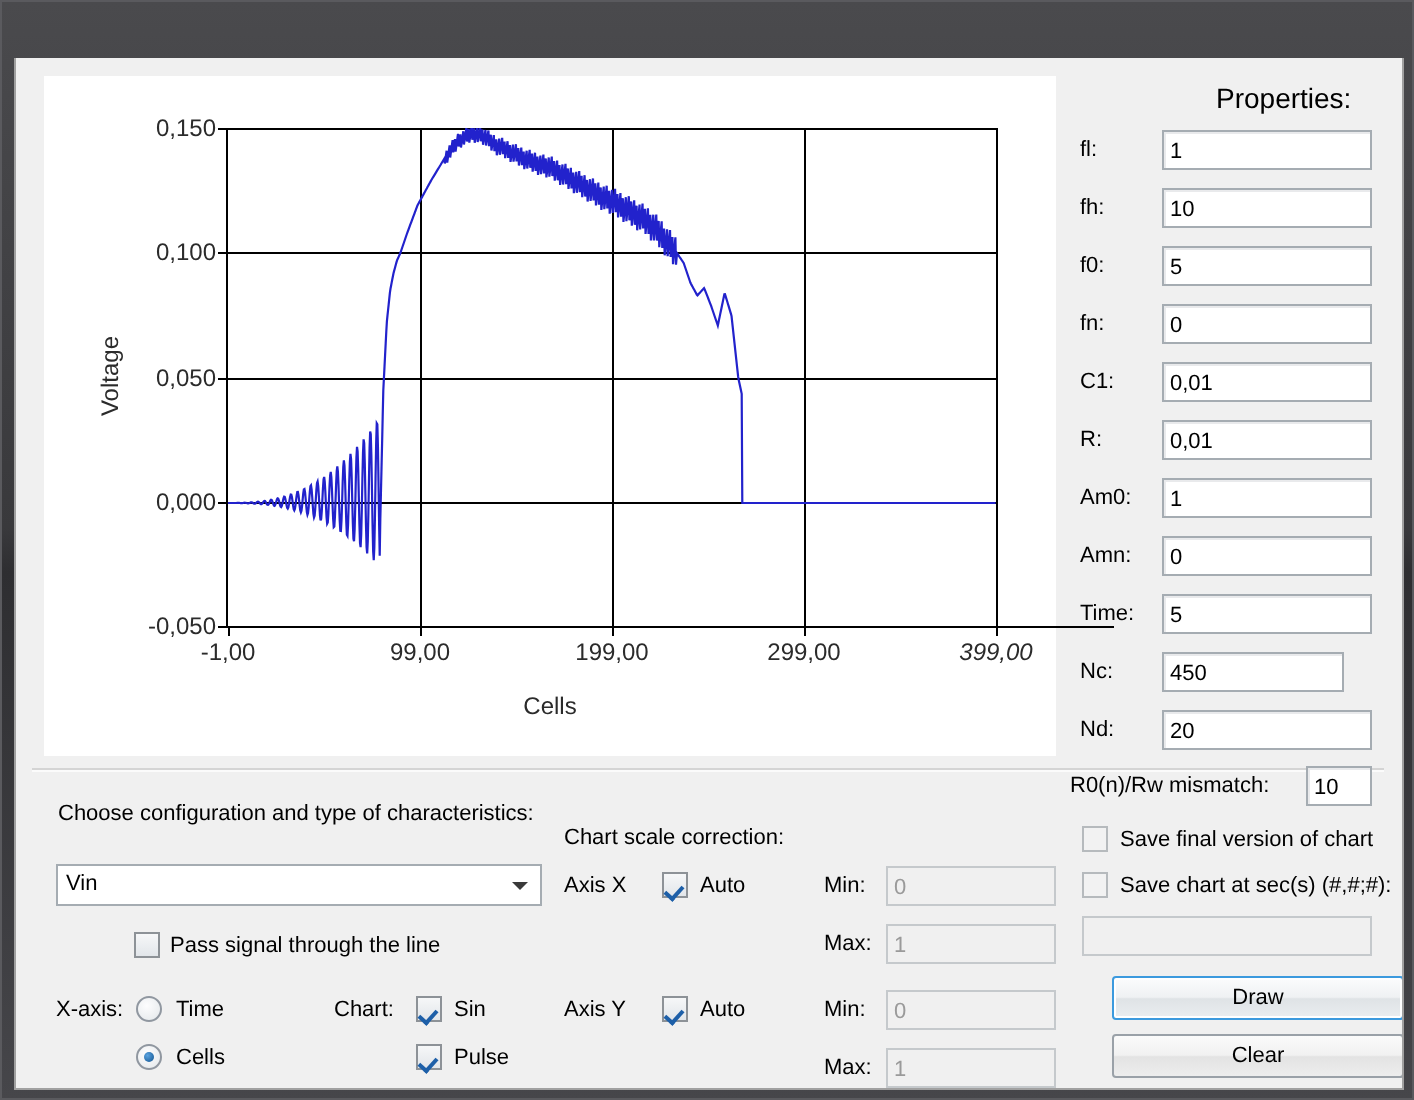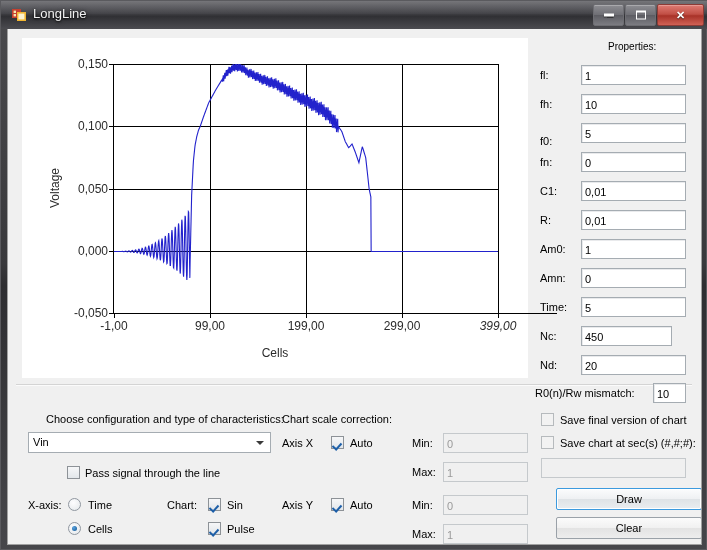--- a/index.html
+++ b/index.html
@@ -134,53 +134,27 @@
   .btn{
     position:absolute;box-sizing:border-box;height:22px;
     border:1px solid #9aa1a8;border-radius:2px;
     background:linear-gradient(180deg,#fbfbfb 0%,#f1f1f1 48%,#e3e3e3 52%,#ededed 100%);
     font-size:11px;color:#000;text-align:center;line-height:20px;
   }
   .btn.focus{
     border:1px solid #3c9ade;box-shadow:inset 0 0 0 1px #ffffff;
     background:linear-gradient(180deg,#fbfcfd 0%,#eff1f3 48%,#dfe3e6 52%,#eaedf0 100%);
   }
-  .hdr{position:absolute;font-size:10px;color:#000;white-space:nowrap;text-align:center;}
+  .hdr{position:absolute;font-size:14px;color:#000;white-space:nowrap;text-align:center;}
 </style>
 </head>
 <body>
 
 <div class="window">
 
-  <div class="titlebar">
-    <div class="glass"></div>
-    <svg class="app-icon" viewBox="0 0 16 16">
-      <rect x="1" y="2" width="9" height="9" fill="#c7402f"></rect>
-      <rect x="2.6" y="3.6" width="2.4" height="2.4" fill="#f6e7b0"></rect>
-      <rect x="2.6" y="7" width="2.4" height="2.4" fill="#f6e7b0"></rect>
-      <rect x="6" y="5" width="9" height="9" fill="#f2b632"></rect>
-      <rect x="7.4" y="6.6" width="6" height="5.8" fill="#fdf3d0"></rect>
-    </svg>
-    <div class="title-text">LongLine</div>
-    <div class="win-btns">
-      <div class="wbtn">
-        <span class="g">
-            <i class="min-glyph"></i>
-          </span>
-      </div>
-      <div class="wbtn">
-        <span class="g">
-            <i class="max-glyph"></i>
-          </span>
-      </div>
-      <div class="wbtn close">
-        <span class="g close-glyph">✕</span>
-      </div>
-    </div>
-  </div>
 
   <div class="client">
 
     <div class="chart-panel">
       <div class="ylabel">Voltage</div>
       <div class="xlabel">Cells</div>
 
       <div class="plot">
 
         <div class="gridline-h" style="top:0px;"></div>
@@ -225,21 +199,21 @@
 
     <div>
       <div class="hdr" style="left:600px;top:12px;">Properties:</div>
 
       <div class="lbl" style="left:532px;top:40px;">fl:</div>
       <input class="tbox" style="left: 573px; top: 36px; width: 105px;" value="1">
 
       <div class="lbl" style="left:532px;top:69px;">fh:</div>
       <input class="tbox" style="left: 573px; top: 65px; width: 105px;" value="10">
 
-      <div class="lbl" style="left:532px;top:106px;">f0:</div>
+      <div class="lbl" style="left:532px;top:98px;">f0:</div>
       <input class="tbox" style="left: 573px; top: 94px; width: 105px;" value="5">
 
       <div class="lbl" style="left:532px;top:127px;">fn:</div>
       <input class="tbox" style="left: 573px; top: 123px; width: 105px;" value="0">
 
       <div class="lbl" style="left:532px;top:156px;">C1:</div>
       <input class="tbox" style="left: 573px; top: 152px; width: 105px;" value="0,01">
 
       <div class="lbl" style="left:532px;top:185px;">R:</div>
       <input class="tbox" style="left: 573px; top: 181px; width: 105px;" value="0,01">
@@ -257,21 +231,21 @@
       <input class="tbox" style="left: 573px; top: 297px; width: 91px;" value="450">
 
       <div class="lbl" style="left:532px;top:330px;">Nd:</div>
       <input class="tbox" style="left: 573px; top: 326px; width: 105px;" value="20">
 
       <div class="lbl" style="left:527px;top:358px;">R0(n)/Rw mismatch:</div>
       <input class="tbox" style="left: 645px; top: 354px; width: 33px;" value="10">
     </div>
 
     <div>
-      <div class="lbl" style="left:21px;top:384px;margin-left:17px;">Choose configuration and type of characteristics:</div>
+      <div class="lbl" style="left:21px;top:372px;">Choose configuration and type of characteristics:</div>
       <div class="combo" style="left:20px;top:403px;width:243px;">
         <span>Vin</span>
         <span class="arrow"></span>
       </div>
 
       <div class="chk" style="left:59px;top:437px;"></div>
       <div class="lbl" style="left:77px;top:438px;">Pass signal through the line</div>
 
       <div class="lbl" style="left:20px;top:470px;">X-axis:</div>
       <div class="rad" style="left:60px;top:469px;"></div>

